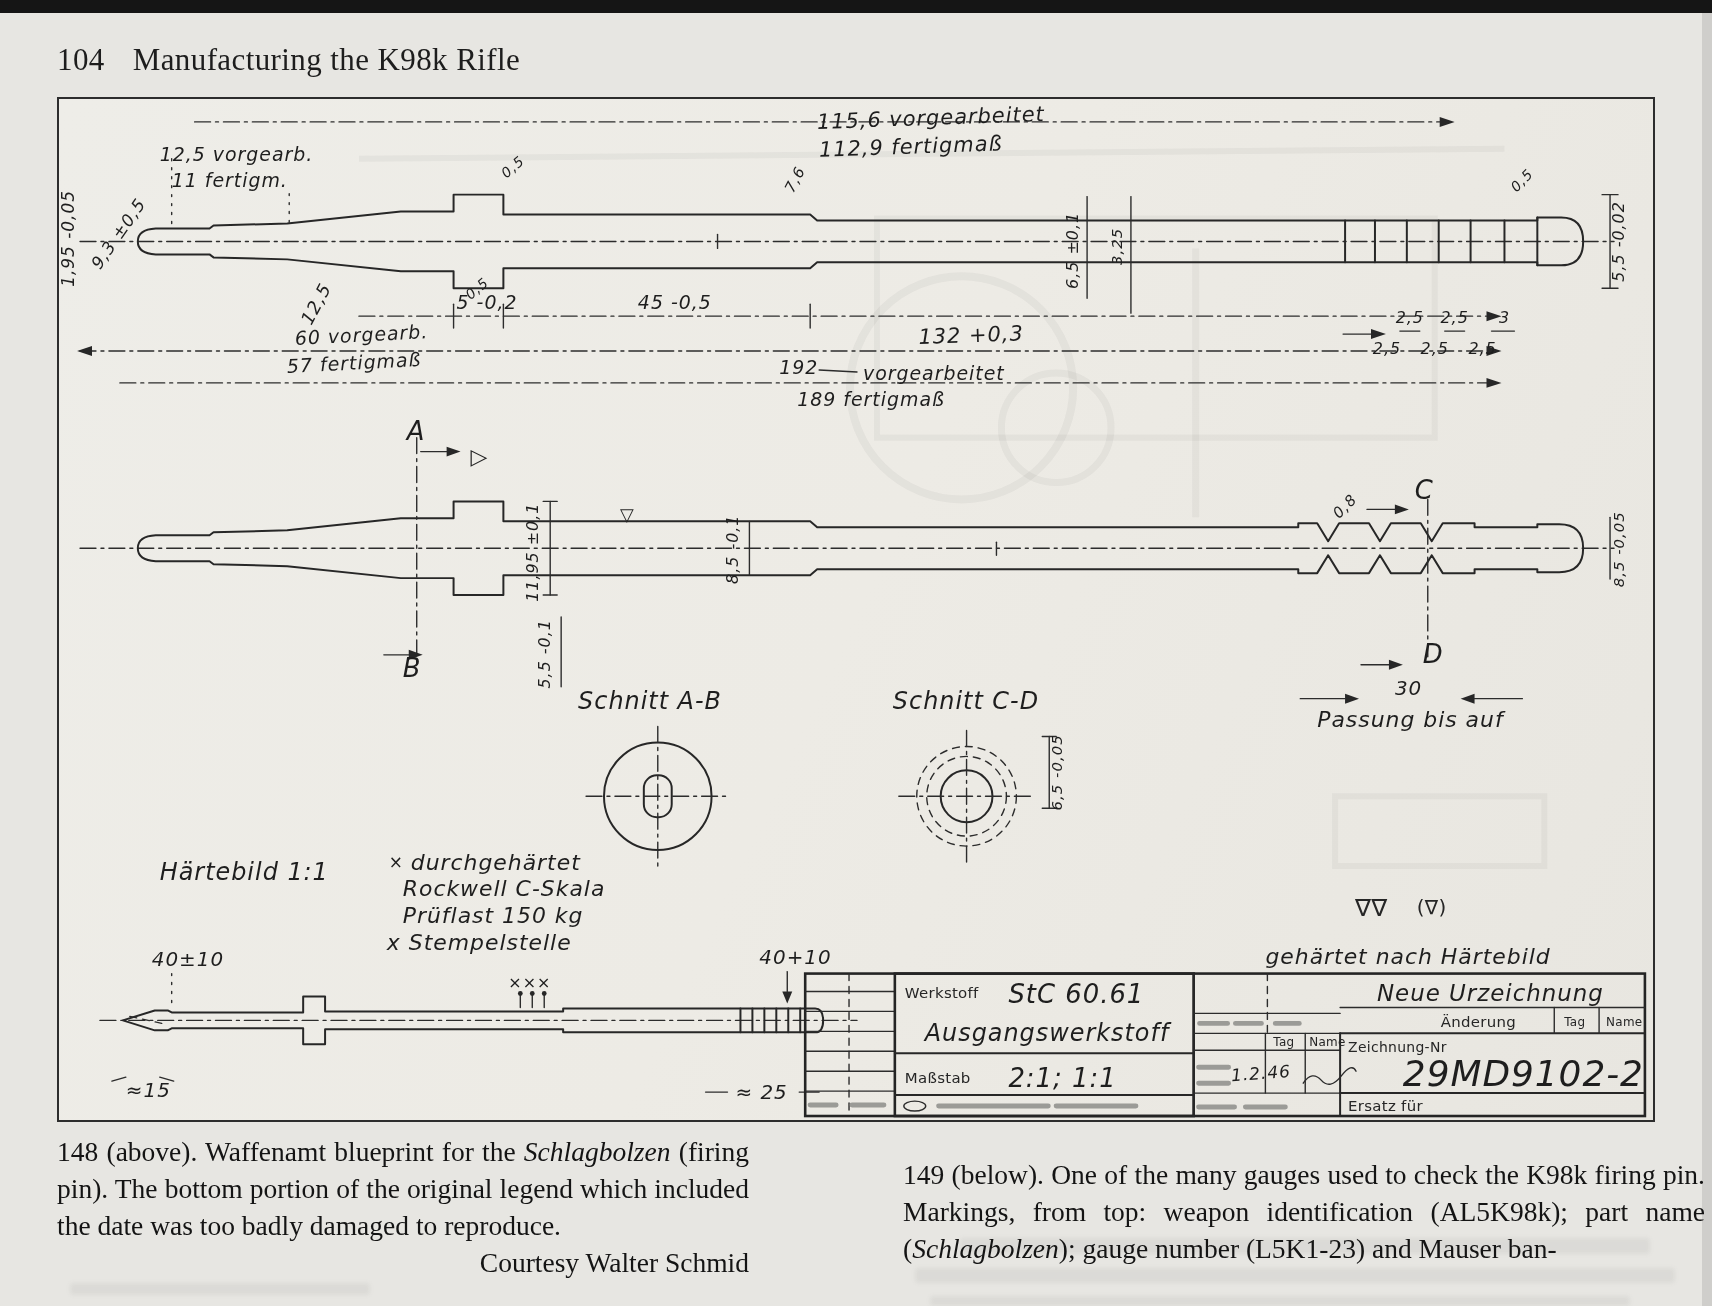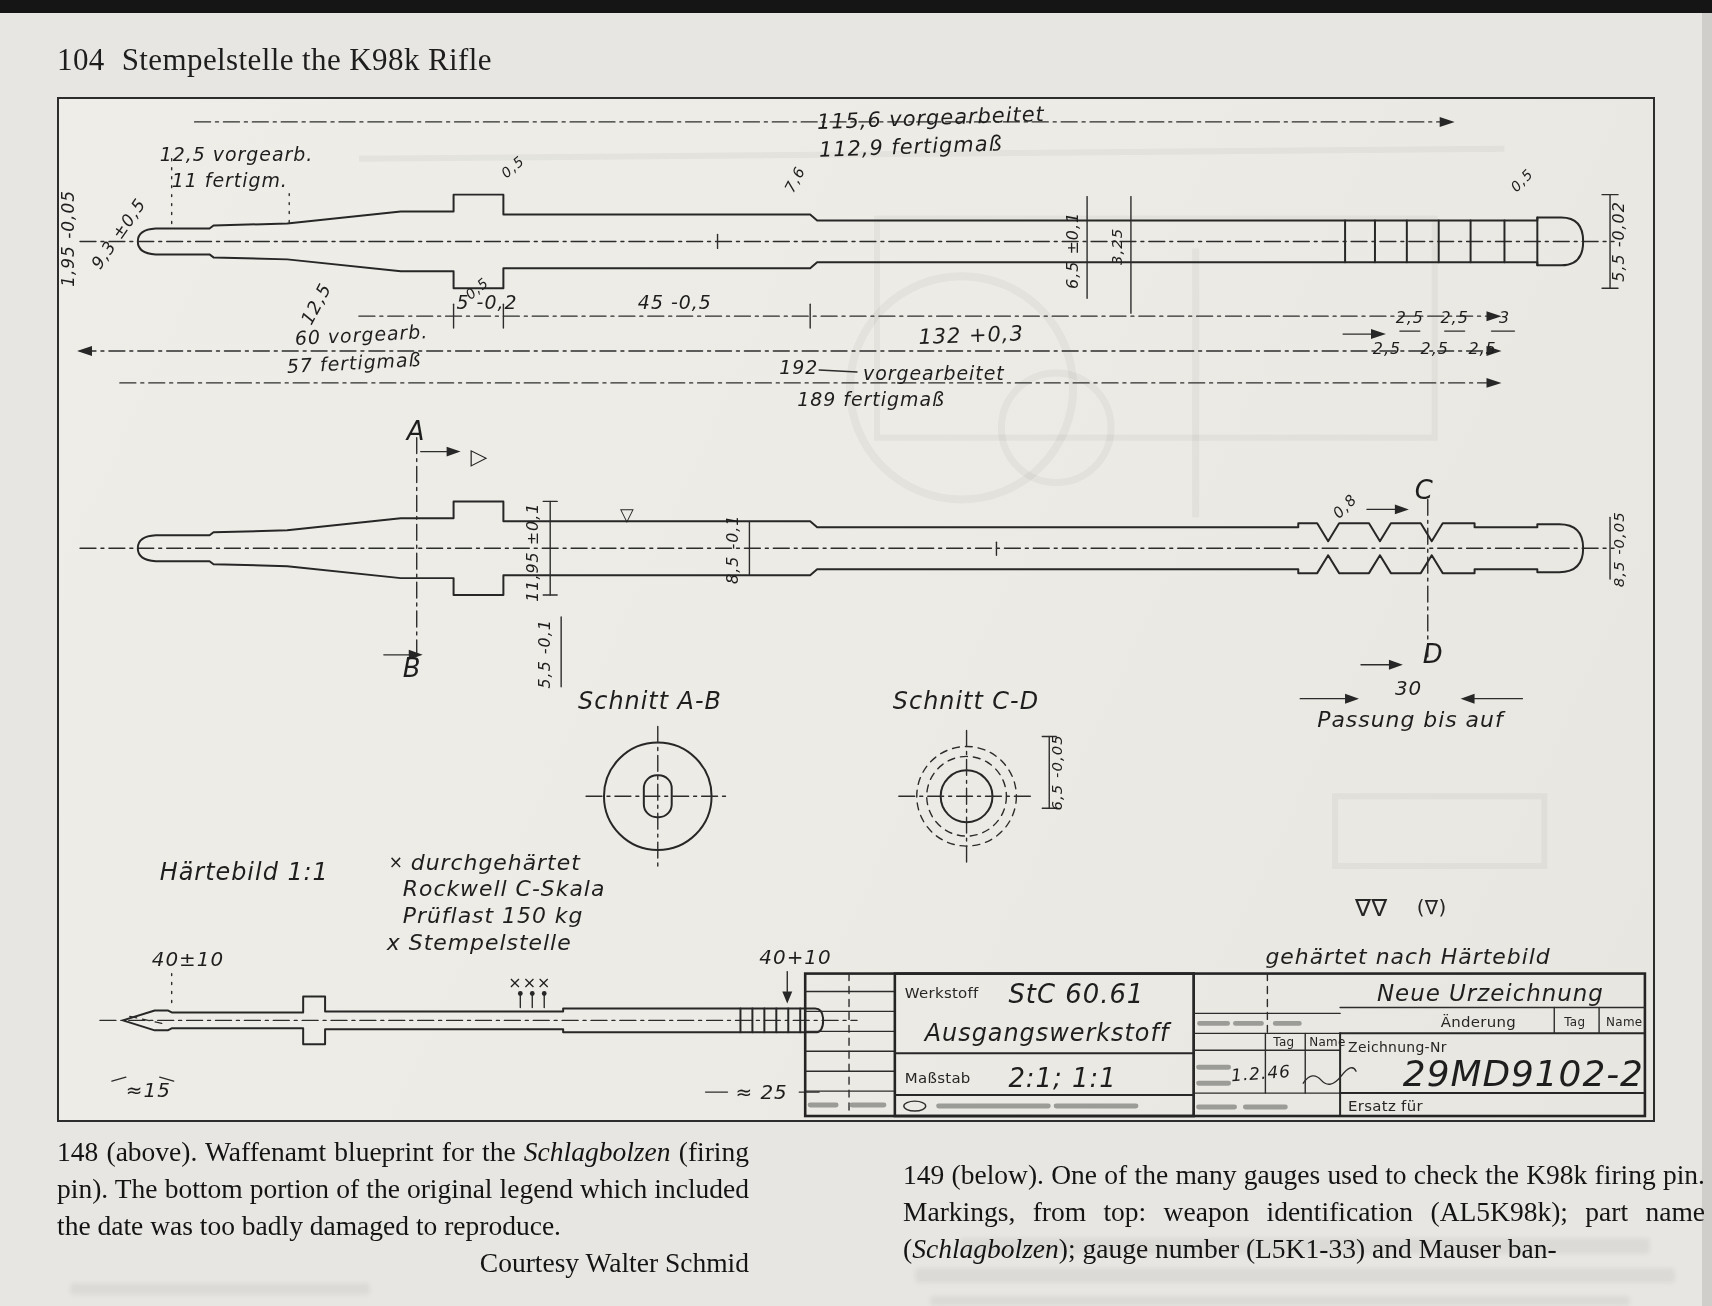--- a/index.html
+++ b/index.html
@@ -1,21 +1,21 @@
 <!DOCTYPE html>
 <html><head>
 <meta charset="utf-8">
 <style>
   html,body{margin:0;padding:0;background:#4a4a4a;}
   .page{position:relative;width:1712px;height:1306px;background:#e7e6e2;overflow:hidden;
         font-family:"Liberation Serif",serif;color:#1a1a1a;}
   .topband{position:absolute;top:0;left:0;width:1712px;height:13px;background:#151515;}
   .edge-shade{position:absolute;top:13px;right:0;width:10px;height:1293px;background:rgba(0,0,0,.10);}
   .header{position:absolute;left:57px;top:42px;font-size:31px;letter-spacing:.4px;color:#1d1d1d;white-space:nowrap;}
-  .header .num{margin-right:17px;}
+  .header .num{margin-right:28px;}
   .figure{position:absolute;left:57px;top:97px;width:1598px;height:1025px;box-sizing:border-box;
           border:2px solid #2d2d2d;
           background:linear-gradient(115deg,#eeede8 0%,#edebe5 50%,#e8e6e0 100%);}
   .figure svg{position:absolute;left:0;top:0;width:100%;height:100%;}
   .caption{position:absolute;font-size:27.5px;line-height:37px;text-align:justify;color:#141414;}
   .caption-left{left:57px;top:1133px;width:692px;}
   .caption-right{left:903px;top:1156px;width:802px;}
   .credit{text-align:right;}
   .tailrow{display:flex;justify-content:space-between;margin-top:36px;}
   .ghost{position:absolute;background:rgba(70,70,65,.07);filter:blur(2px);border-radius:4px;}
@@ -33,21 +33,21 @@
   .gh{stroke:#333;fill:none;opacity:.05;}
 </style>
 </head>
 <body>
 
 <div class="page">
   <div class="topband"></div>
   <div class="edge-shade"></div>
 
   <div class="header">
-    <span class="num">104</span><span>Stempelstelle the K98k Rifle</span>
+    <span class="num">104</span><span>Manufacturing the K98k Rifle</span>
   </div>
 
   <div class="ghost" style="left:960px;top:1238px;width:690px;height:16px;"></div>
   <div class="ghost" style="left:915px;top:1268px;width:760px;height:15px;"></div>
   <div class="ghost" style="left:930px;top:1296px;width:700px;height:10px;"></div>
   <div class="ghost" style="left:70px;top:1283px;width:300px;height:12px;"></div>
 
   <div class="figure">
     <svg viewBox="0 0 1598 1025">
 
@@ -305,19 +305,19 @@
       </g>
     </svg>
   </div>
 
   <div class="caption caption-left">
     <span>148 (above). Waffenamt blueprint for the </span><i>Schlagbolzen</i><span> (firing pin). The bottom portion of the original legend which included the date was too badly damaged to reproduce.</span>
     <div class="credit">Courtesy Walter Schmid</div>
   </div>
 
   <div class="caption caption-right">
-    <span>149 (below). One of the many gauges used to check the K98k firing pin. Markings, from top: weapon identification (AL5K98k); part name (</span><i>Schlagbolzen</i><span>); gauge number (L5K1-33) and Mauser ban-</span>
+    <span>149 (below). One of the many gauges used to check the K98k firing pin. Markings, from top: weapon identification (AL5K98k); part name (</span><i>Schlagbolzen</i><span>); gauge number (L5K1-23) and Mauser ban-</span>
     <div class="tailrow">
       <span>ner.</span>
       <span>Courtesy Walter Schmid</span>
     </div>
   </div>
 </div>
 
 </body></html>

